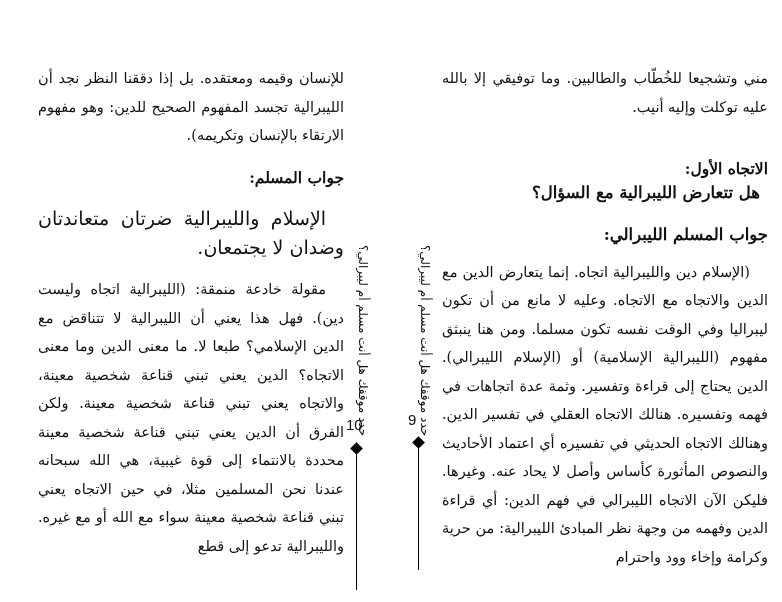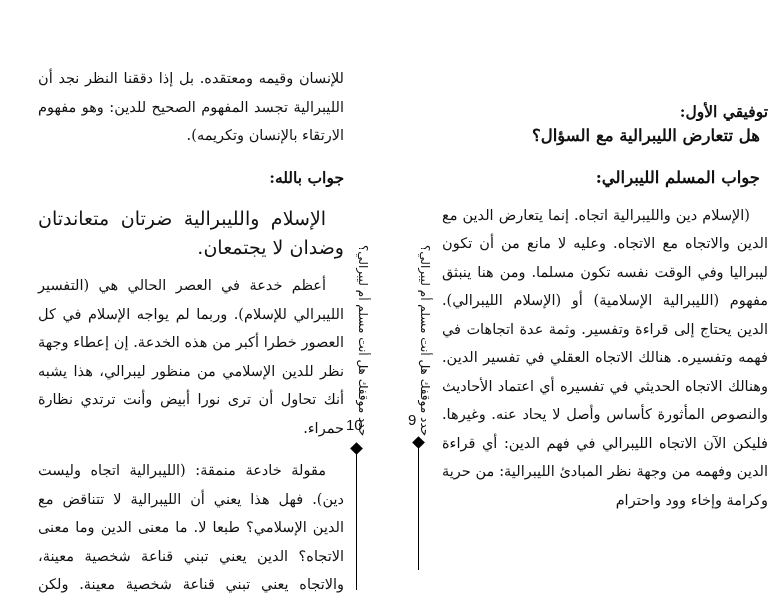--- a/index.html
+++ b/index.html
@@ -22,41 +22,41 @@
   .diamond { position: absolute; left: 6px; width: 9px; height: 9px; background: #000;
              transform: rotate(45deg); }
   .vline { position: absolute; left: 10px; width: 1px; background: #000; }
 </style>
 </head>
 <body>
 
 <div class="page page-left">
   <div class="col" style="left:38px; width:306px; top:64px;">
     <p>للإنسان وقيمه ومعتقده. بل إذا دققنا النظر نجد أن الليبرالية تجسد المفهوم الصحيح للدين: وهو مفهوم الارتقاء بالإنسان وتكريمه).</p>
-    <p class="heading" style="margin-top:14px;">جواب بالله:</p>
+    <p class="heading" style="margin-top:14px;">جواب المسلم:</p>
     <p class="indent" style="margin-top:12px; font-size:19px;">الإسلام والليبرالية ضرتان متعاندتان وضدان لا يجتمعان.</p>
-    <p class="indent" style="margin-top:10px;">أعظم خدعة في العصر الحالي هي (التفسير الليبرالي للإسلام). وربما لم يواجه الإسلام في كل العصور خطرا أكبر من هذه الخدعة. إن إعطاء وجهة نظر للدين الإسلامي من منظور ليبرالي، هذا يشبه أنك تحاول أن ترى نورا أبيض وأنت ترتدي نظارة حمراء.</p>
     <p class="indent" style="margin-top:14px;">مقولة خادعة منمقة: (الليبرالية اتجاه وليست دين). فهل هذا يعني أن الليبرالية لا تتناقض مع الدين الإسلامي؟ طبعا لا. ما معنى الدين وما معنى الاتجاه؟ الدين يعني تبني قناعة شخصية معينة، والاتجاه يعني تبني قناعة شخصية معينة. ولكن الفرق أن الدين يعني تبني قناعة شخصية معينة محددة بالانتماء إلى قوة غيبية، هي الله سبحانه عندنا نحن المسلمين مثلا، في حين الاتجاه يعني تبني قناعة شخصية معينة سواء مع الله أو مع غيره. والليبرالية تدعو إلى قطع</p>
   </div>
 
   <div class="runner" style="left:346px; top:236px; height:360px;">
     <div class="runner-text">حدد موقفك هل أنت مسلم أم ليبرالي؟</div>
     <div class="page-num" style="top:180px;">10</div>
     <div class="diamond" style="top:208px;"></div>
     <div class="vline" style="top:218px; height:136px;"></div>
   </div>
 </div>
 
 <div class="page page-right">
   <div class="runner" style="left:8px; top:236px; height:360px;">
     <div class="runner-text">حدد موقفك هل أنت مسلم أم ليبرالي؟</div>
     <div class="page-num" style="top:175px;">9</div>
     <div class="diamond" style="top:202px;"></div>
     <div class="vline" style="top:212px; height:122px;"></div>
   </div>
 
   <div class="col" style="left:42px; width:326px; top:64px;">
-    <p class="heading" style="margin-top:36px; line-height:24px;">توفيقي الأول:</p>
+    <p>مني وتشجيعا للخُطّاب والطالبين. وما توفيقي إلا بالله عليه توكلت وإليه أنيب.</p>
+    <p class="heading" style="margin-top:36px; line-height:24px;">الاتجاه الأول:</p>
     <p class="heading-lg" style="margin-right:8px; line-height:24px;">هل تتعارض الليبرالية مع السؤال؟</p>
-    <p class="heading-lg" style="margin-top:16px; margin-right:8px;">جواب المسلم الليبرالي:</p>
+    <p class="heading-lg" style="margin-top:16px; ">جواب المسلم الليبرالي:</p>
     <p class="indent" style="margin-top:8px;">(الإسلام دين والليبرالية اتجاه. إنما يتعارض الدين مع الدين والاتجاه مع الاتجاه. وعليه لا مانع من أن تكون ليبراليا وفي الوقت نفسه تكون مسلما. ومن هنا ينبثق مفهوم (الليبرالية الإسلامية) أو (الإسلام الليبرالي). الدين يحتاج إلى قراءة وتفسير. وثمة عدة اتجاهات في فهمه وتفسيره. هنالك الاتجاه العقلي في تفسير الدين. وهنالك الاتجاه الحديثي في تفسيره أي اعتماد الأحاديث والنصوص المأثورة كأساس وأصل لا يحاد عنه. وغيرها. فليكن الآن الاتجاه الليبرالي في فهم الدين: أي قراءة الدين وفهمه من وجهة نظر المبادئ الليبرالية: من حرية وكرامة وإخاء وود واحترام</p>
   </div>
 </div>
 
 </body></html>

